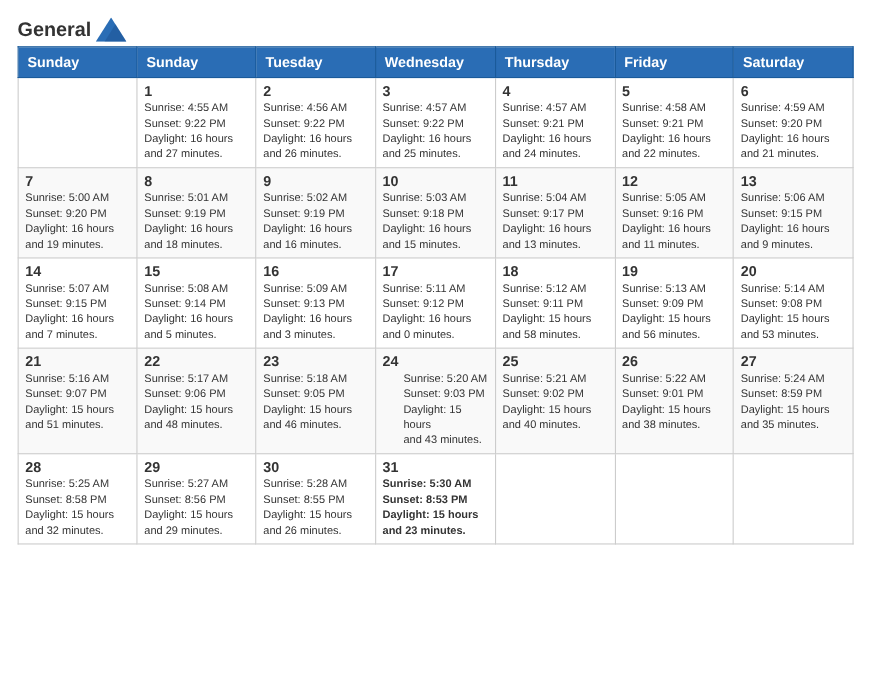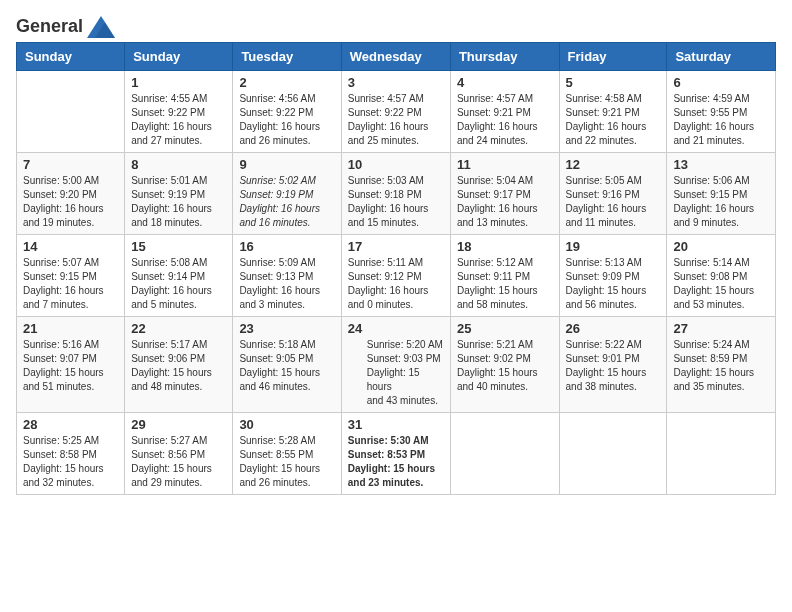--- a/index.html
+++ b/index.html
@@ -16,20 +16,21 @@
       align-items: flex-start;
       margin-bottom: 8px;
     }
     .logo {
       display: flex;
       flex-direction: column;
       align-items: flex-start;
     }
     .logo-line {
       display: flex;
+      align-items: center;
       gap: 4px;
     }
     .title-section {
       text-align: right;
     }
     .month-title {
       font-size: 36px;
       font-weight: bold;
       color: #333;
     }
@@ -145,21 +146,21 @@
         <td>
           <span class="day-num">5</span>
           <div class="day-info" style="white-space: pre-line;">Sunrise: 4:58 AM
 Sunset: 9:21 PM
 Daylight: 16 hours
 and 22 minutes.</div>
         </td>
         <td>
           <span class="day-num">6</span>
           <div class="day-info" style="white-space: pre-line;">Sunrise: 4:59 AM
-Sunset: 9:55 PM
+Sunset: 9:20 PM
 Daylight: 16 hours
 and 21 minutes.</div>
         </td>
       </tr>
       <tr class="row-alt">
         <td>
           <span class="day-num">7</span>
           <div class="day-info" style="white-space: pre-line;">Sunrise: 5:00 AM
 Sunset: 9:20 PM
 Daylight: 16 hours
@@ -167,21 +168,21 @@
         </td>
         <td>
           <span class="day-num">8</span>
           <div class="day-info" style="white-space: pre-line;">Sunrise: 5:01 AM
 Sunset: 9:19 PM
 Daylight: 16 hours
 and 18 minutes.</div>
         </td>
         <td>
           <span class="day-num">9</span>
-          <div class="day-info" style="white-space: pre-line; font-style: italic;">Sunrise: 5:02 AM
+          <div class="day-info" style="white-space: pre-line;">Sunrise: 5:02 AM
 Sunset: 9:19 PM
 Daylight: 16 hours
 and 16 minutes.</div>
         </td>
         <td>
           <span class="day-num">10</span>
           <div class="day-info" style="white-space: pre-line;">Sunrise: 5:03 AM
 Sunset: 9:18 PM
 Daylight: 16 hours
 and 15 minutes.</div>

